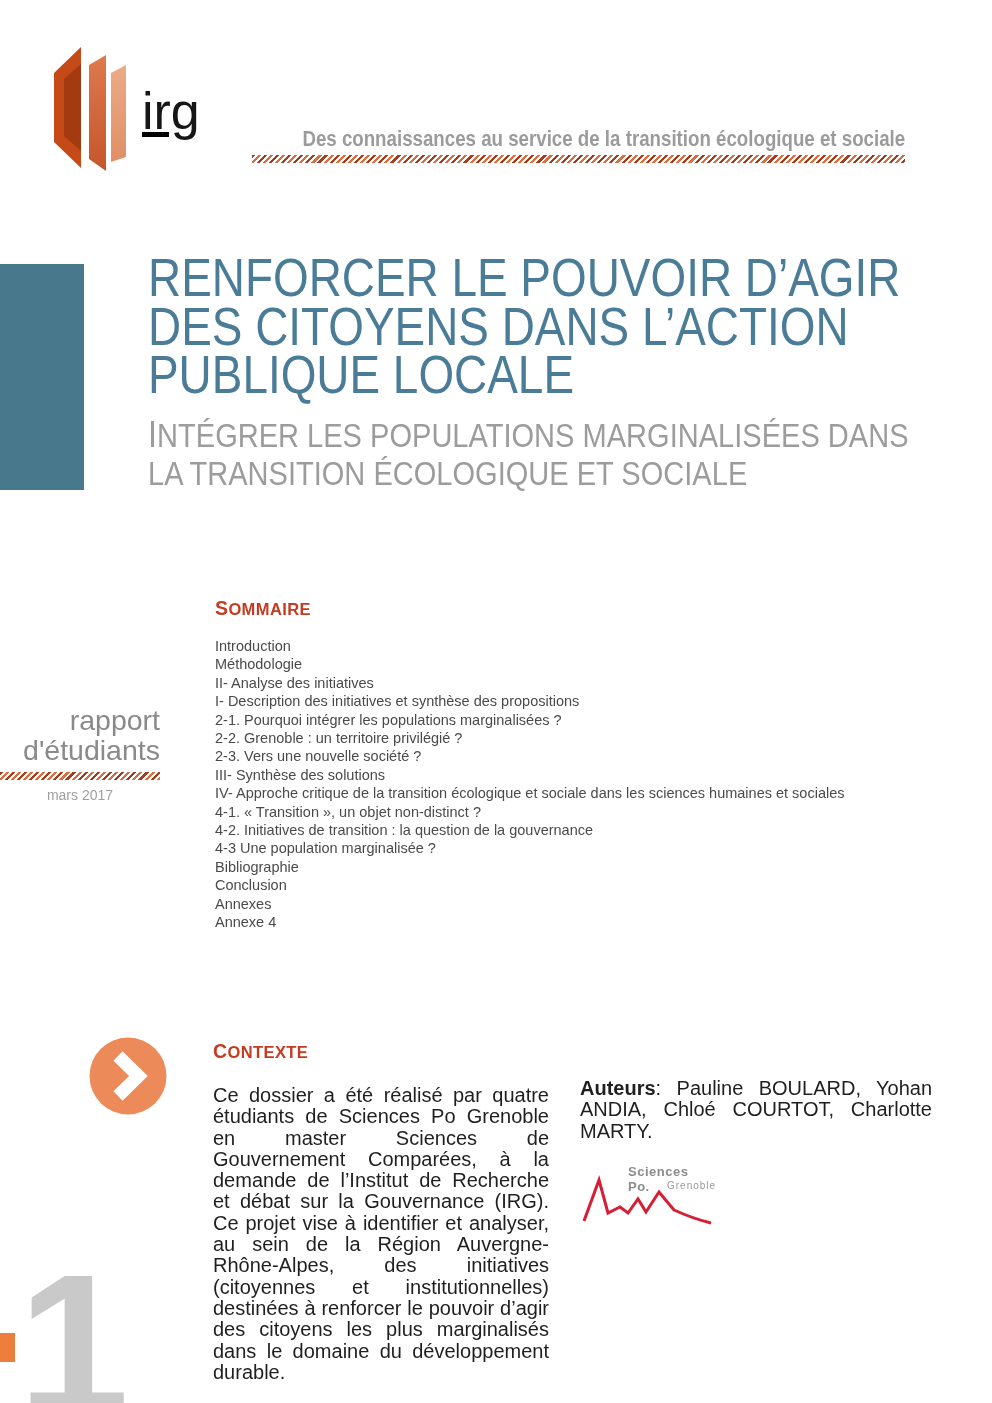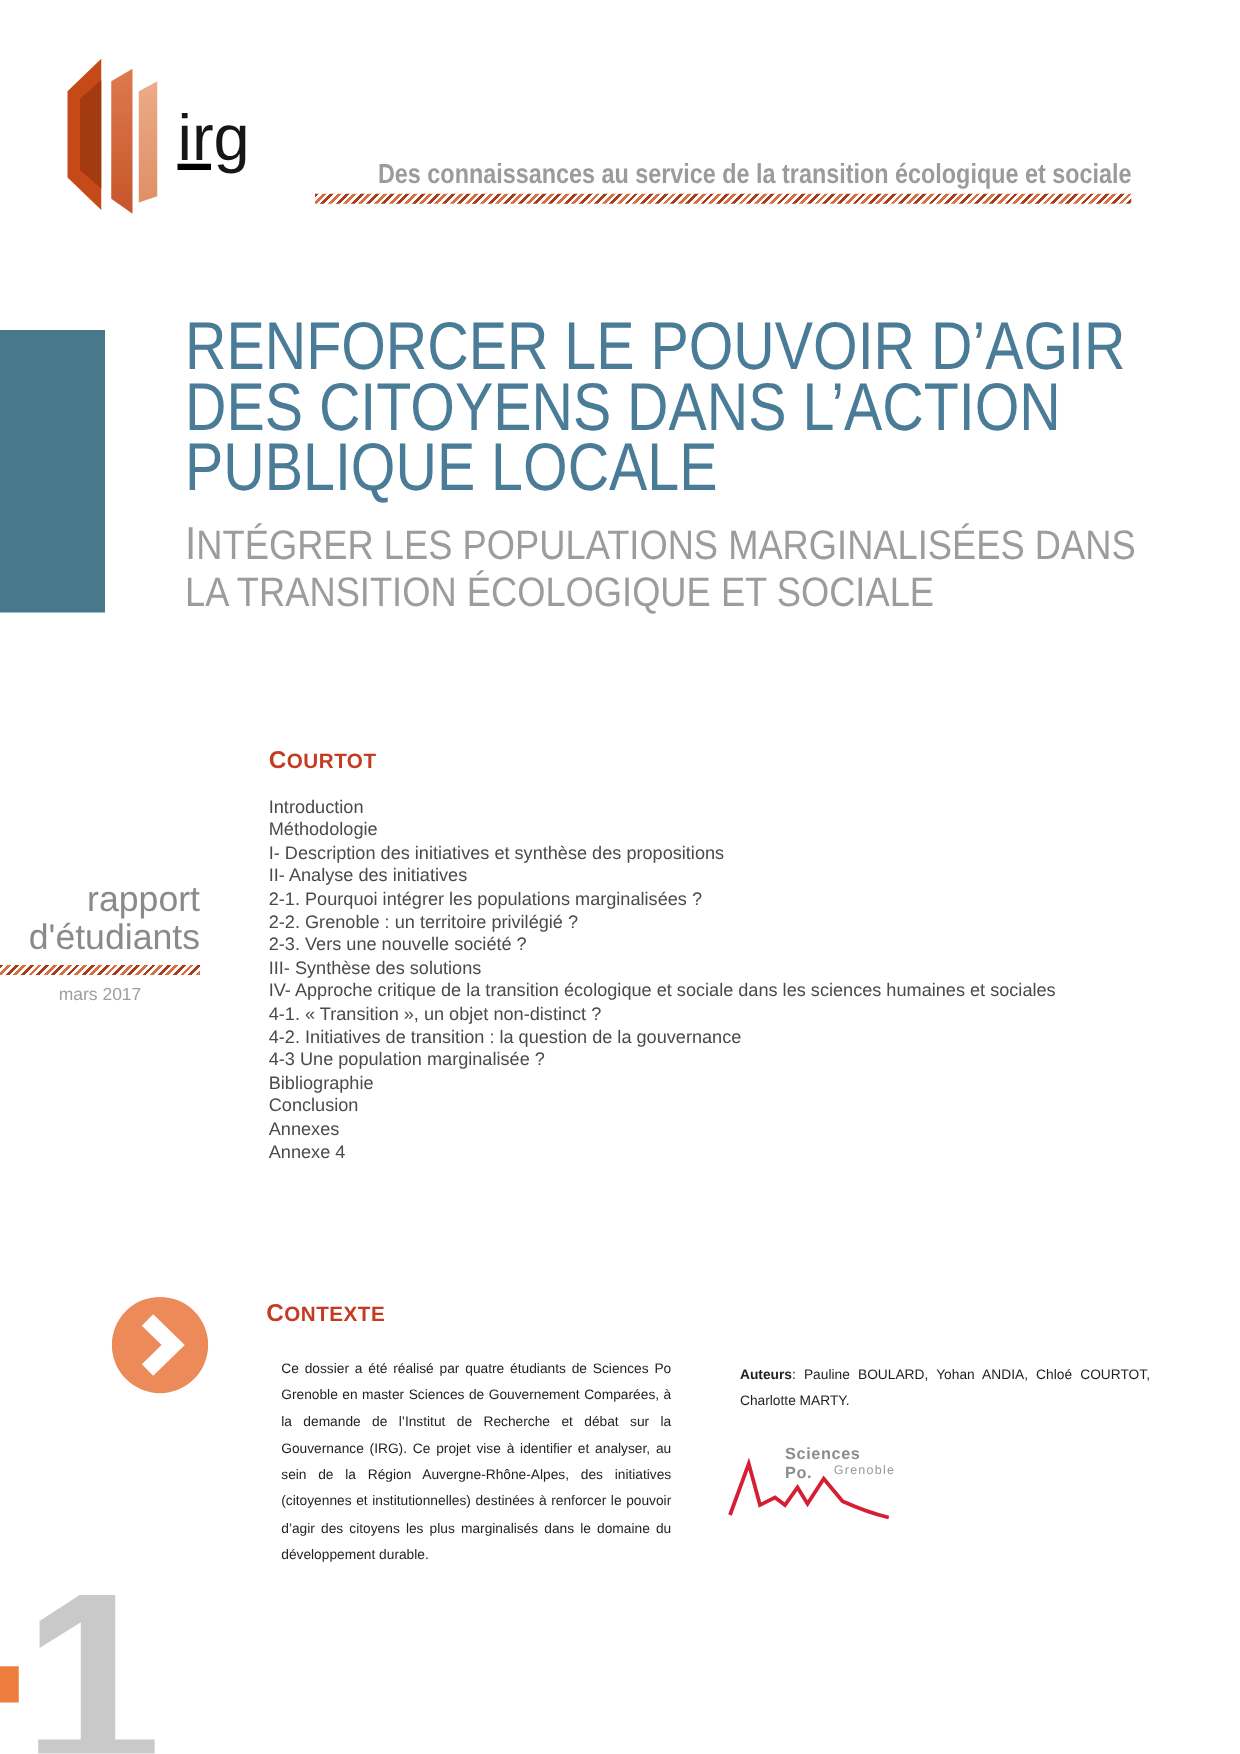--- a/index.html
+++ b/index.html
@@ -40,21 +40,21 @@
 
   
   .badge{position:absolute;left:0;top:705px;width:160px;text-align:right;}
   .badge-label{font-size:28.5px;line-height:30px;color:#8a8a8a;text-align:right;}
   .badge-dash{width:160px;height:8px;margin-top:7px;}
   .badge-date{font-size:14px;color:#9e9e9e;margin-top:7px;text-align:center;}
 
   
   .arrow-circle{position:absolute;left:89px;top:1037px;}
   .contexte{position:absolute;left:213px;top:1040px;width:336px;}
-  .body-text{margin:12px;font-size:11px;line-height:21.3px;color:#1f1f1f;text-align:justify;}
+  .body-text{margin:0;font-size:20px;line-height:21.3px;color:#1f1f1f;text-align:justify;}
   .contexte .body-text{margin-top:22px;}
   .b{font-weight:bold;}
 
   
   .right-col{position:absolute;left:580px;top:1078px;width:352px;}
   .sp-logo{position:relative;margin-top:20px;margin-left:2px;width:132px;height:64px;}
   .sp-name{position:absolute;left:46px;top:2px;font-size:13px;font-weight:bold;color:#8c8c8c;letter-spacing:0.5px;}
   .sp-place{position:absolute;left:85px;top:18px;font-size:10px;color:#9a9a9a;letter-spacing:1px;}
   .sp-mark{position:absolute;left:0;top:13px;}
 
@@ -99,27 +99,27 @@
     <div class="title-line">RENFORCER LE POUVOIR D’AGIR</div>
     <div class="title-line">DES CITOYENS DANS L’ACTION</div>
     <div class="title-line">PUBLIQUE LOCALE</div>
     <div class="subtitle">
       <div class="subtitle-line cap">INTÉGRER LES POPULATIONS MARGINALISÉES DANS</div>
       <div class="subtitle-line">LA TRANSITION ÉCOLOGIQUE ET SOCIALE</div>
     </div>
   </div>
 
   <div class="sommaire">
-    <div class="h-red">COURTOT</div>
+    <div class="h-red">SOMMAIRE</div>
     <div class="toc">
 
     <div class="toc-item">Introduction</div>
         <div class="toc-item">Méthodologie</div>
+        <div class="toc-item">II- Analyse des initiatives</div>
         <div class="toc-item">I- Description des initiatives et synthèse des propositions</div>
-        <div class="toc-item">II- Analyse des initiatives</div>
         <div class="toc-item">2-1. Pourquoi intégrer les populations marginalisées ?</div>
         <div class="toc-item">2-2. Grenoble : un territoire privilégié ?</div>
         <div class="toc-item">2-3. Vers une nouvelle société ?</div>
         <div class="toc-item">III- Synthèse des solutions</div>
         <div class="toc-item">IV- Approche critique de la transition écologique et sociale dans les sciences humaines et sociales</div>
         <div class="toc-item">4-1. « Transition », un objet non-distinct ?</div>
         <div class="toc-item">4-2. Initiatives de transition : la question de la gouvernance</div>
         <div class="toc-item">4-3 Une population marginalisée ?</div>
         <div class="toc-item">Bibliographie</div>
         <div class="toc-item">Conclusion</div>

